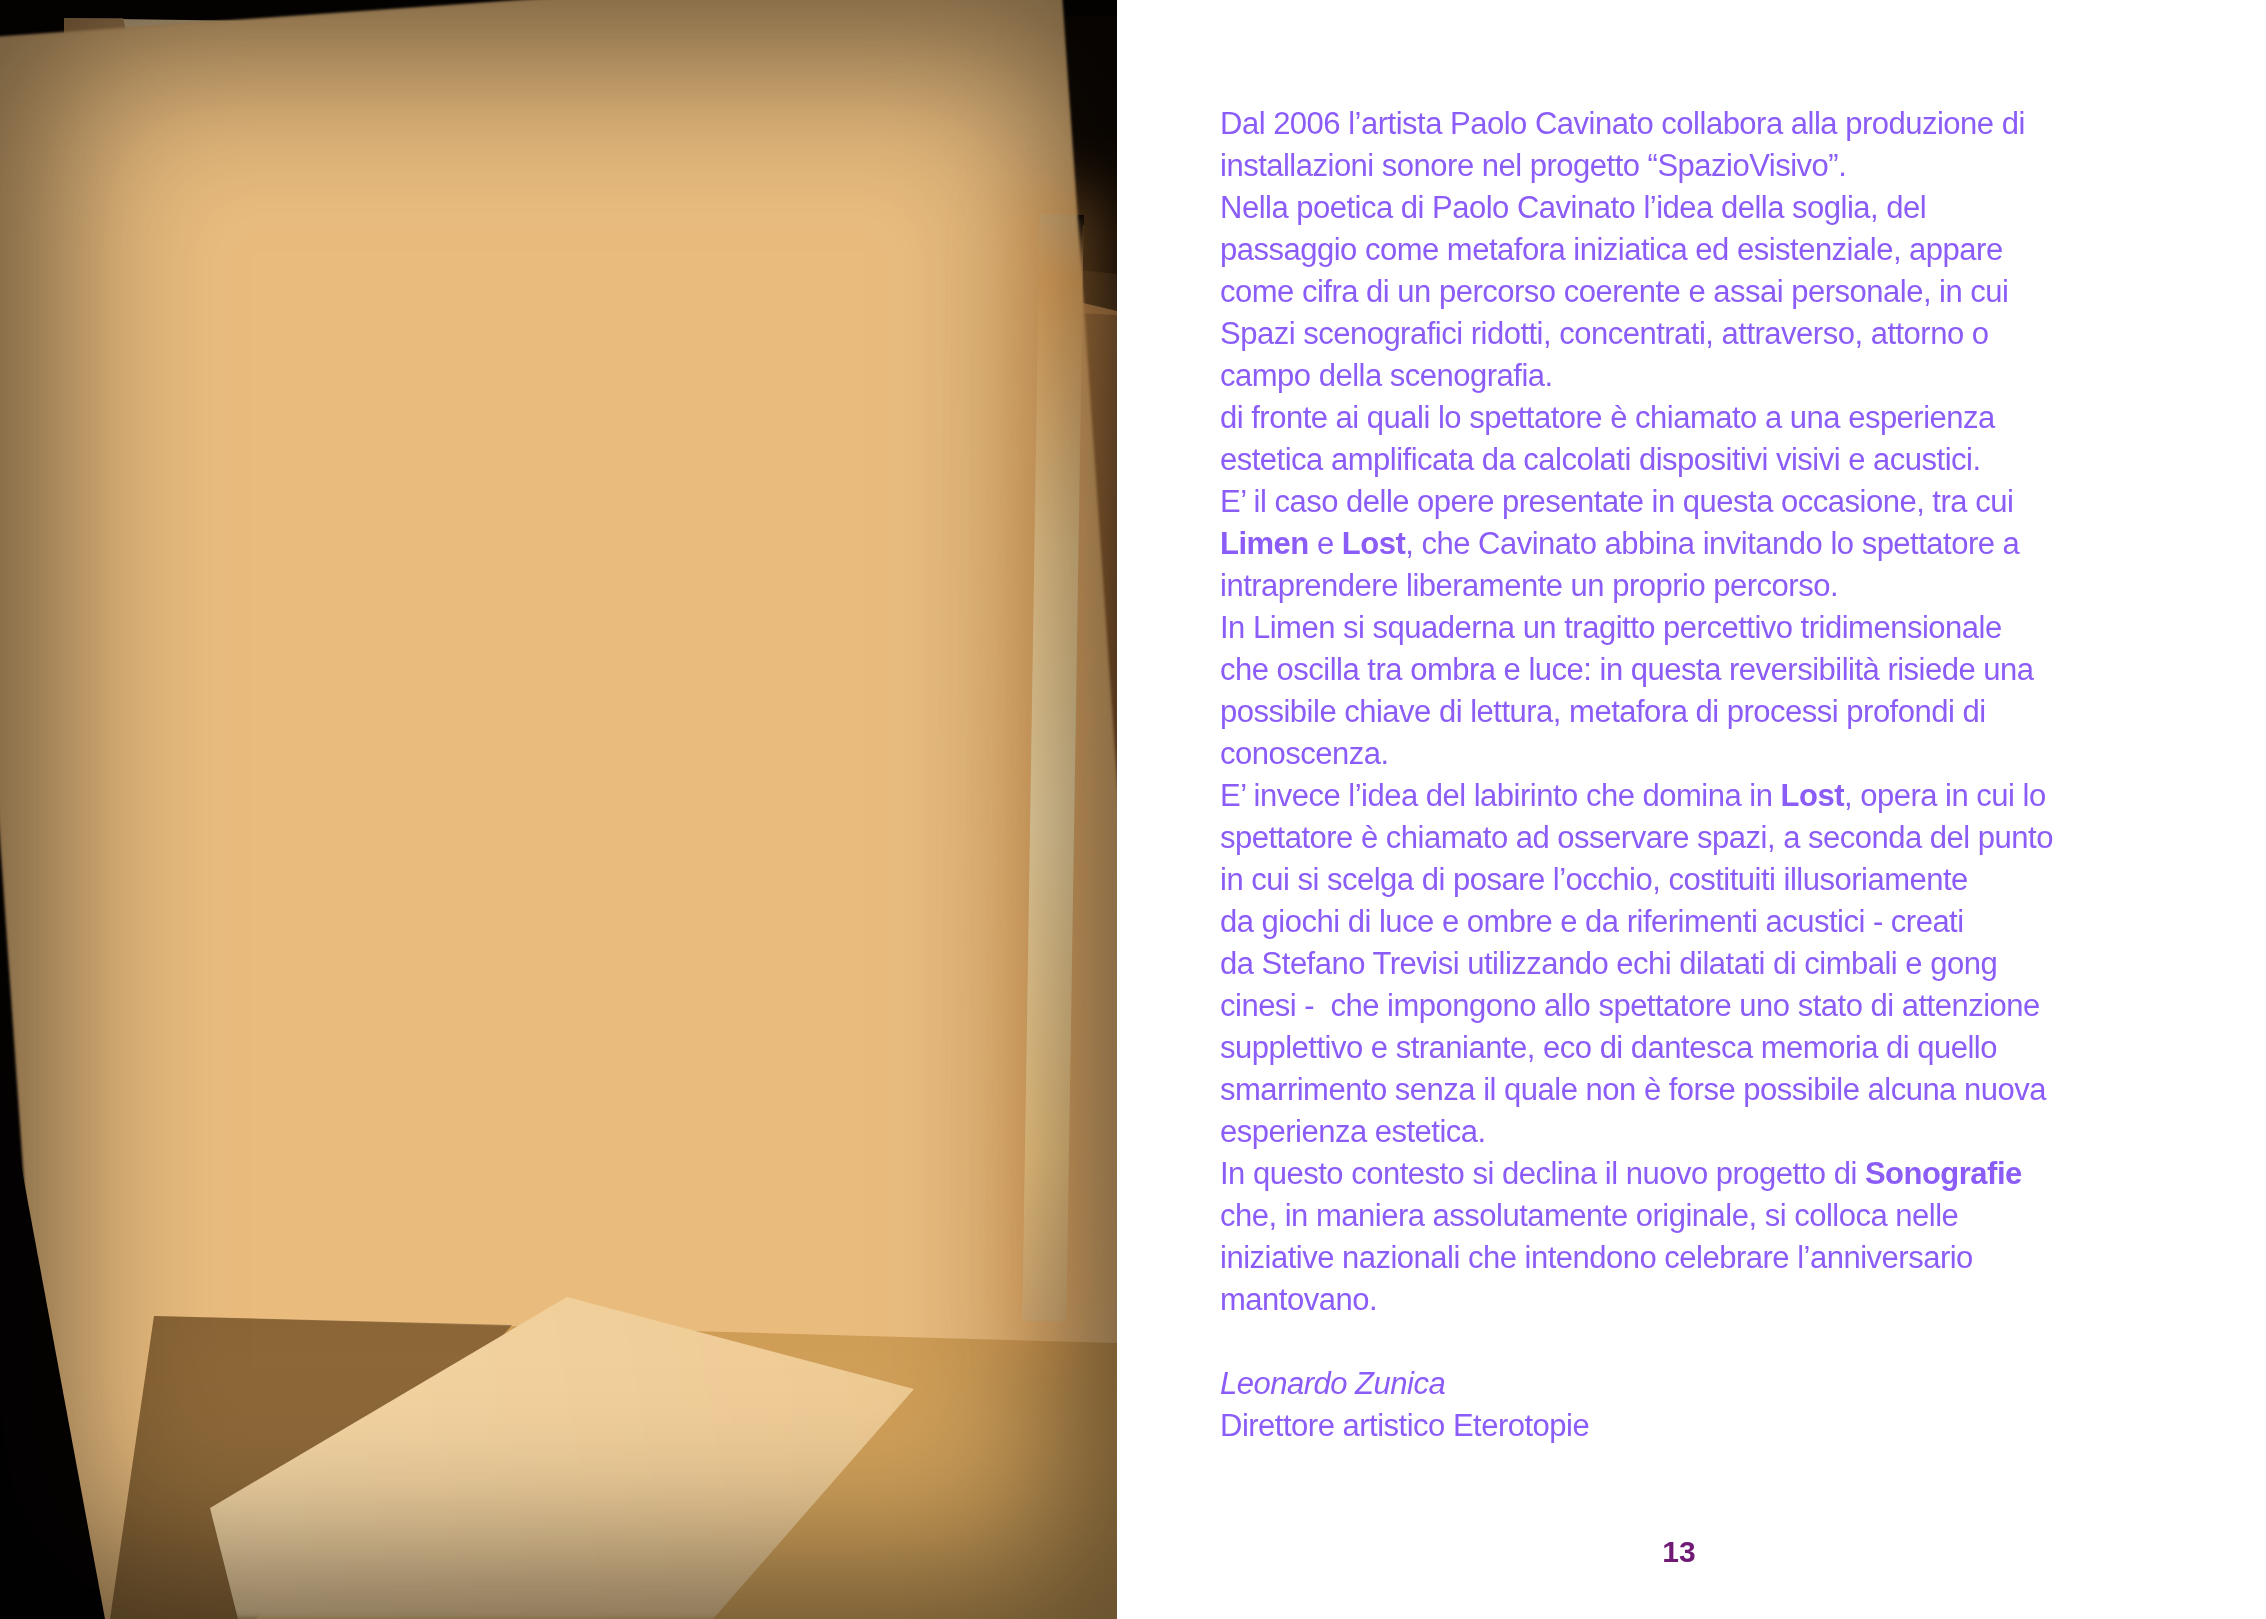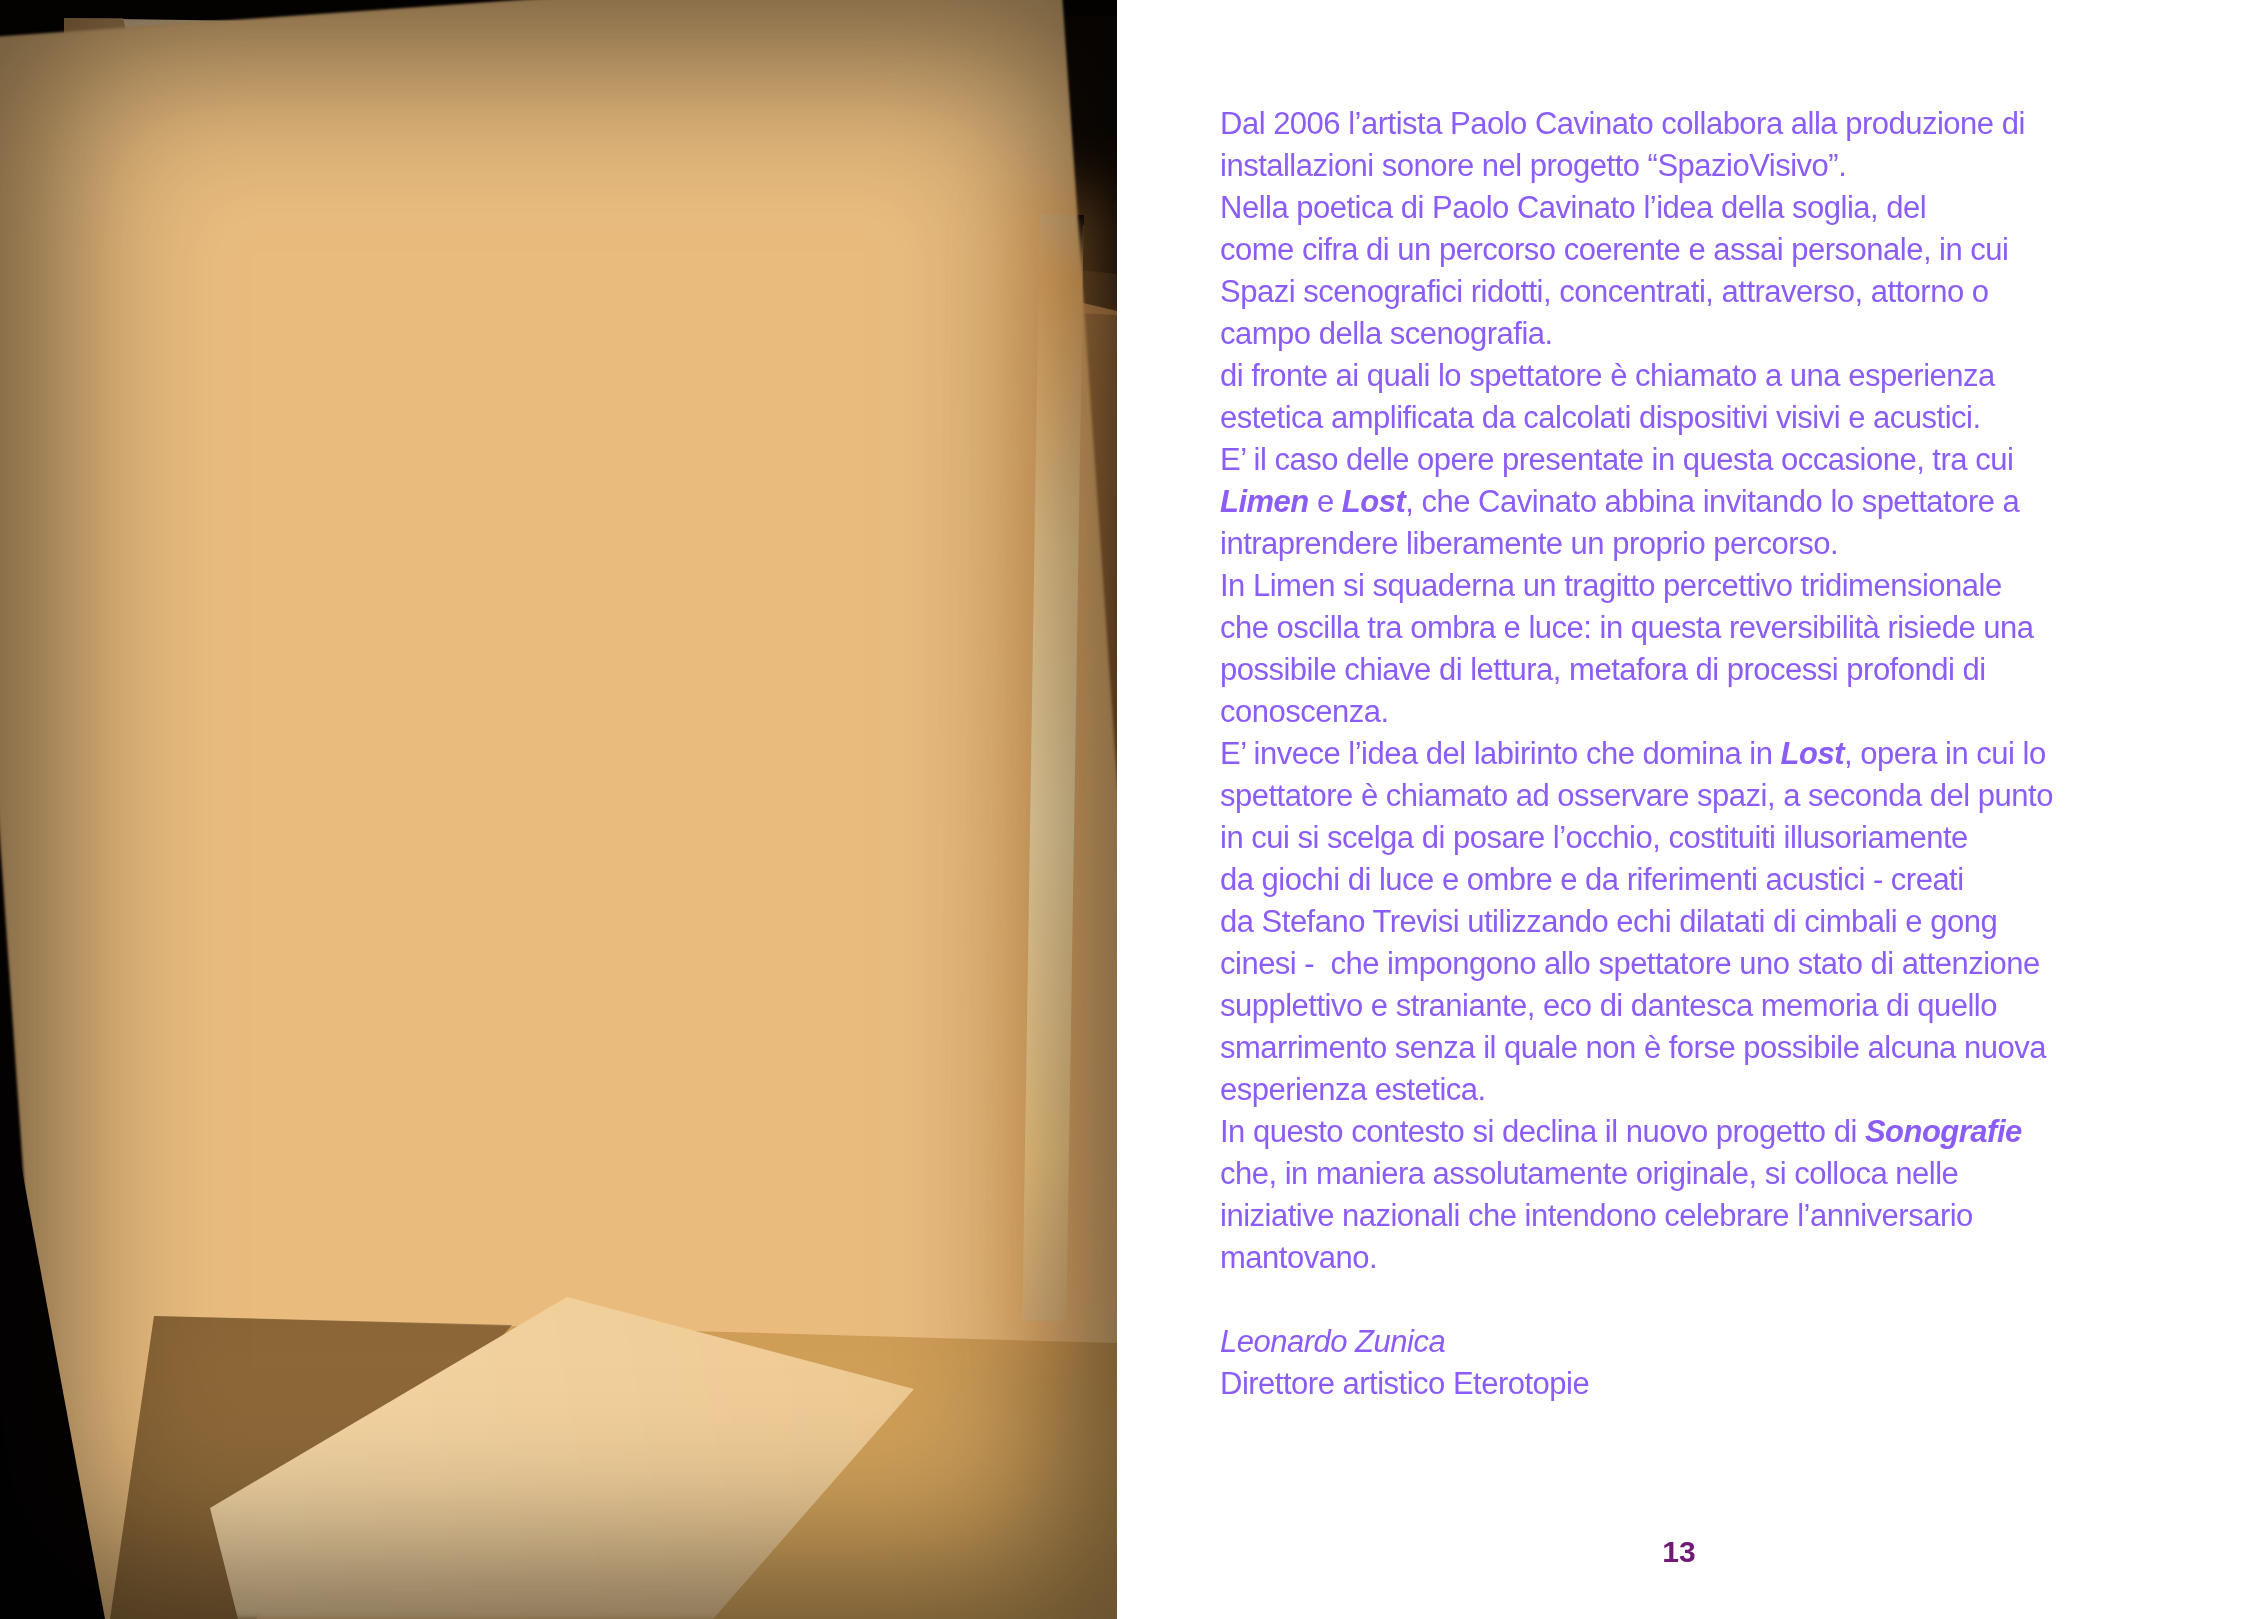--- a/index.html
+++ b/index.html
@@ -112,21 +112,21 @@
     clip-path:polygon(0px 1051px,105px 1619px,0px 1619px);
     background:#050302;
   }
   .vignette{box-shadow:inset 0 0 164px 55px rgba(0,0,0,.55);}
   
   .text-col{
     position:absolute;left:1220px;top:103px;width:918px;
     color:#8b5cf6;font-size:31px;line-height:42px;letter-spacing:-0.5px;
   }
   .bodyline{height:42px;white-space:pre;}
-  .bodyline .em{font-style:italic;font-weight:600;text-align:right;}
+  .bodyline .em{font-weight:600;text-align:right;}
   .spacer-line{height:42px;}
   .sig-line{height:42px;white-space:pre;}
   .sig-italic{font-style:italic;}
   .page-number{
     position:absolute;left:1220px;top:1533px;width:918px;text-align:center;
     font-size:30px;font-weight:bold;color:#701a75;line-height:37px;
   }
 </style>
 </head>
 <body>
@@ -156,20 +156,21 @@
   <div class="right-slit"></div>
   <div class="layer corner-black-bl"></div>
   <div class="layer vignette"></div>
 </div>
 
 <div class="text-col">
   <div>
       <div class="bodyline">Dal 2006 l’artista Paolo Cavinato collabora alla produzione di</div>
       <div class="bodyline">installazioni sonore nel progetto “SpazioVisivo”.</div>
       <div class="bodyline">Nella poetica di Paolo Cavinato l’idea della soglia, del</div>
+      <div class="bodyline">passaggio come metafora iniziatica ed esistenziale, appare</div>
       <div class="bodyline">come cifra di un percorso coerente e assai personale, in cui</div>
       <div class="bodyline">Spazi scenografici ridotti, concentrati, attraverso, attorno o</div>
       <div class="bodyline">campo della scenografia.</div>
       <div class="bodyline">di fronte ai quali lo spettatore è chiamato a una esperienza</div>
       <div class="bodyline">estetica amplificata da calcolati dispositivi visivi e acustici.</div>
       <div class="bodyline">E’ il caso delle opere presentate in questa occasione, tra cui</div>
       <div class="bodyline"><span class="em">Limen</span> e <span class="em">Lost</span>, che Cavinato abbina invitando lo spettatore a</div>
       <div class="bodyline">intraprendere liberamente un proprio percorso.</div>
       <div class="bodyline">In Limen si squaderna un tragitto percettivo tridimensionale</div>
       <div class="bodyline">che oscilla tra ombra e luce: in questa reversibilità risiede una</div>

